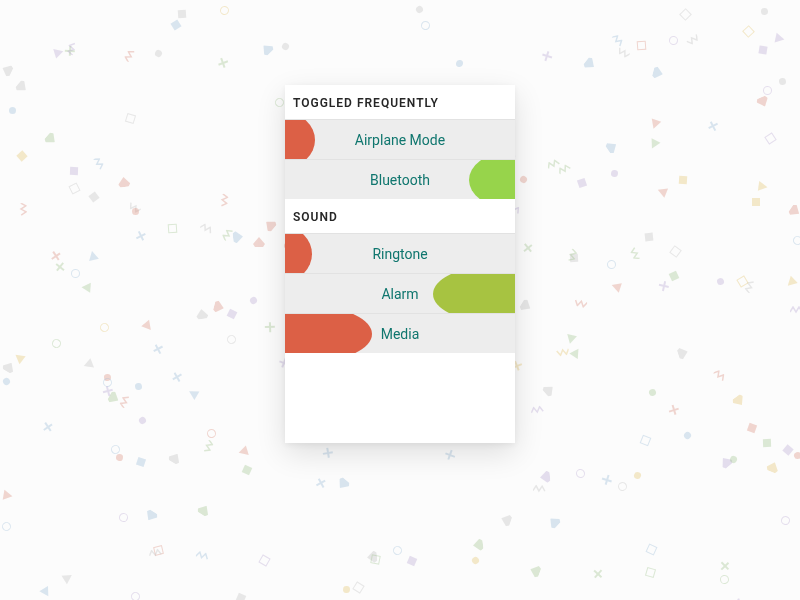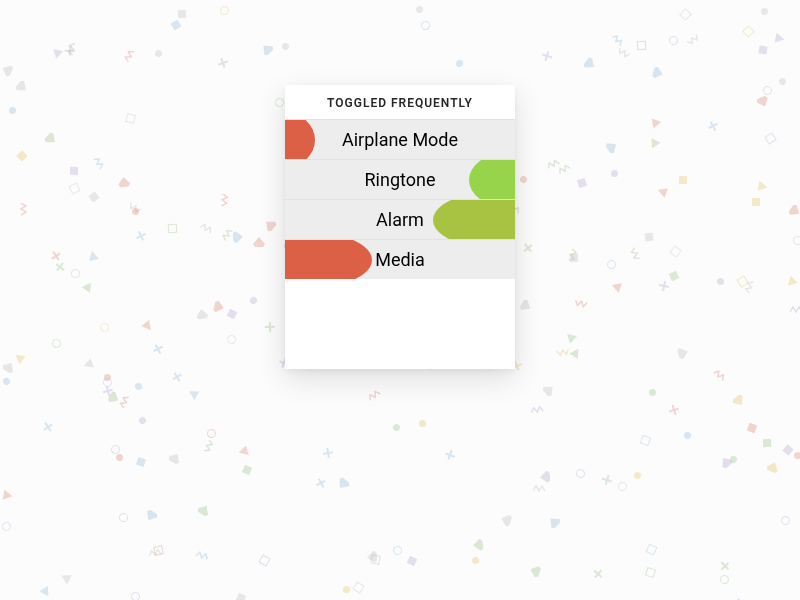--- a/index.html
+++ b/index.html
@@ -40,43 +40,42 @@
       left: 285px;
       top: 85px;
       width: 230px;
       background: #ffffff;
       border-radius: 2px;
       box-shadow: 0 10px 30px rgba(0,0,0,0.12), 0 2px 6px rgba(0,0,0,0.06);
       z-index: 2;
     }
     .section-header {
       padding: 11px 8px 9px;
-      text-align: center;
       font-size: 12px;
       font-weight: 600;
       letter-spacing: 1px;
       color: #262626;
       background: #ffffff;
     }
     .row {
       position: relative;
       height: 40px;
       background: #ededed;
       border-top: 1px solid #e2e2e2;
       overflow: hidden;
     }
     .row:last-child { border-bottom: 1px solid #e2e2e2; }
     .row-label {
       position: absolute;
       inset: 0;
       display: flex;
       align-items: center;
       justify-content: center;
-      font-size: 18px;
-      color: #000000;
+      font-size: 14px;
+      color: #0f766e;
       z-index: 2;
     }
     .bubble {
       position: absolute;
       top: -7px;
       height: 54px;
       border-radius: 50%;
       z-index: 1;
     }
     .bubble.left  { left: -28px; }
@@ -585,24 +584,29 @@
   <div class="section-header">TOGGLED FREQUENTLY</div>
 
   <div class="row">
     <div class="bubble left c-red" style="width:58px"></div>
     <div class="row-label">Airplane Mode</div>
   </div>
 
 
   <div class="row">
     <div class="bubble right c-green" style="width:74px"></div>
+    <div class="row-label">Bluetooth</div>
+  </div>
+
+  <div class="section-header">SOUND</div>
+
+  <div class="row">
+    <div class="bubble left c-red" style="width:55px"></div>
     <div class="row-label">Ringtone</div>
   </div>
-
-
 
   <div class="row">
     <div class="bubble right c-olive" style="width:110px"></div>
     <div class="row-label">Alarm</div>
   </div>
 
   <div class="row">
     <div class="bubble left c-red" style="width:115px"></div>
     <div class="row-label">Media</div>
   </div>

